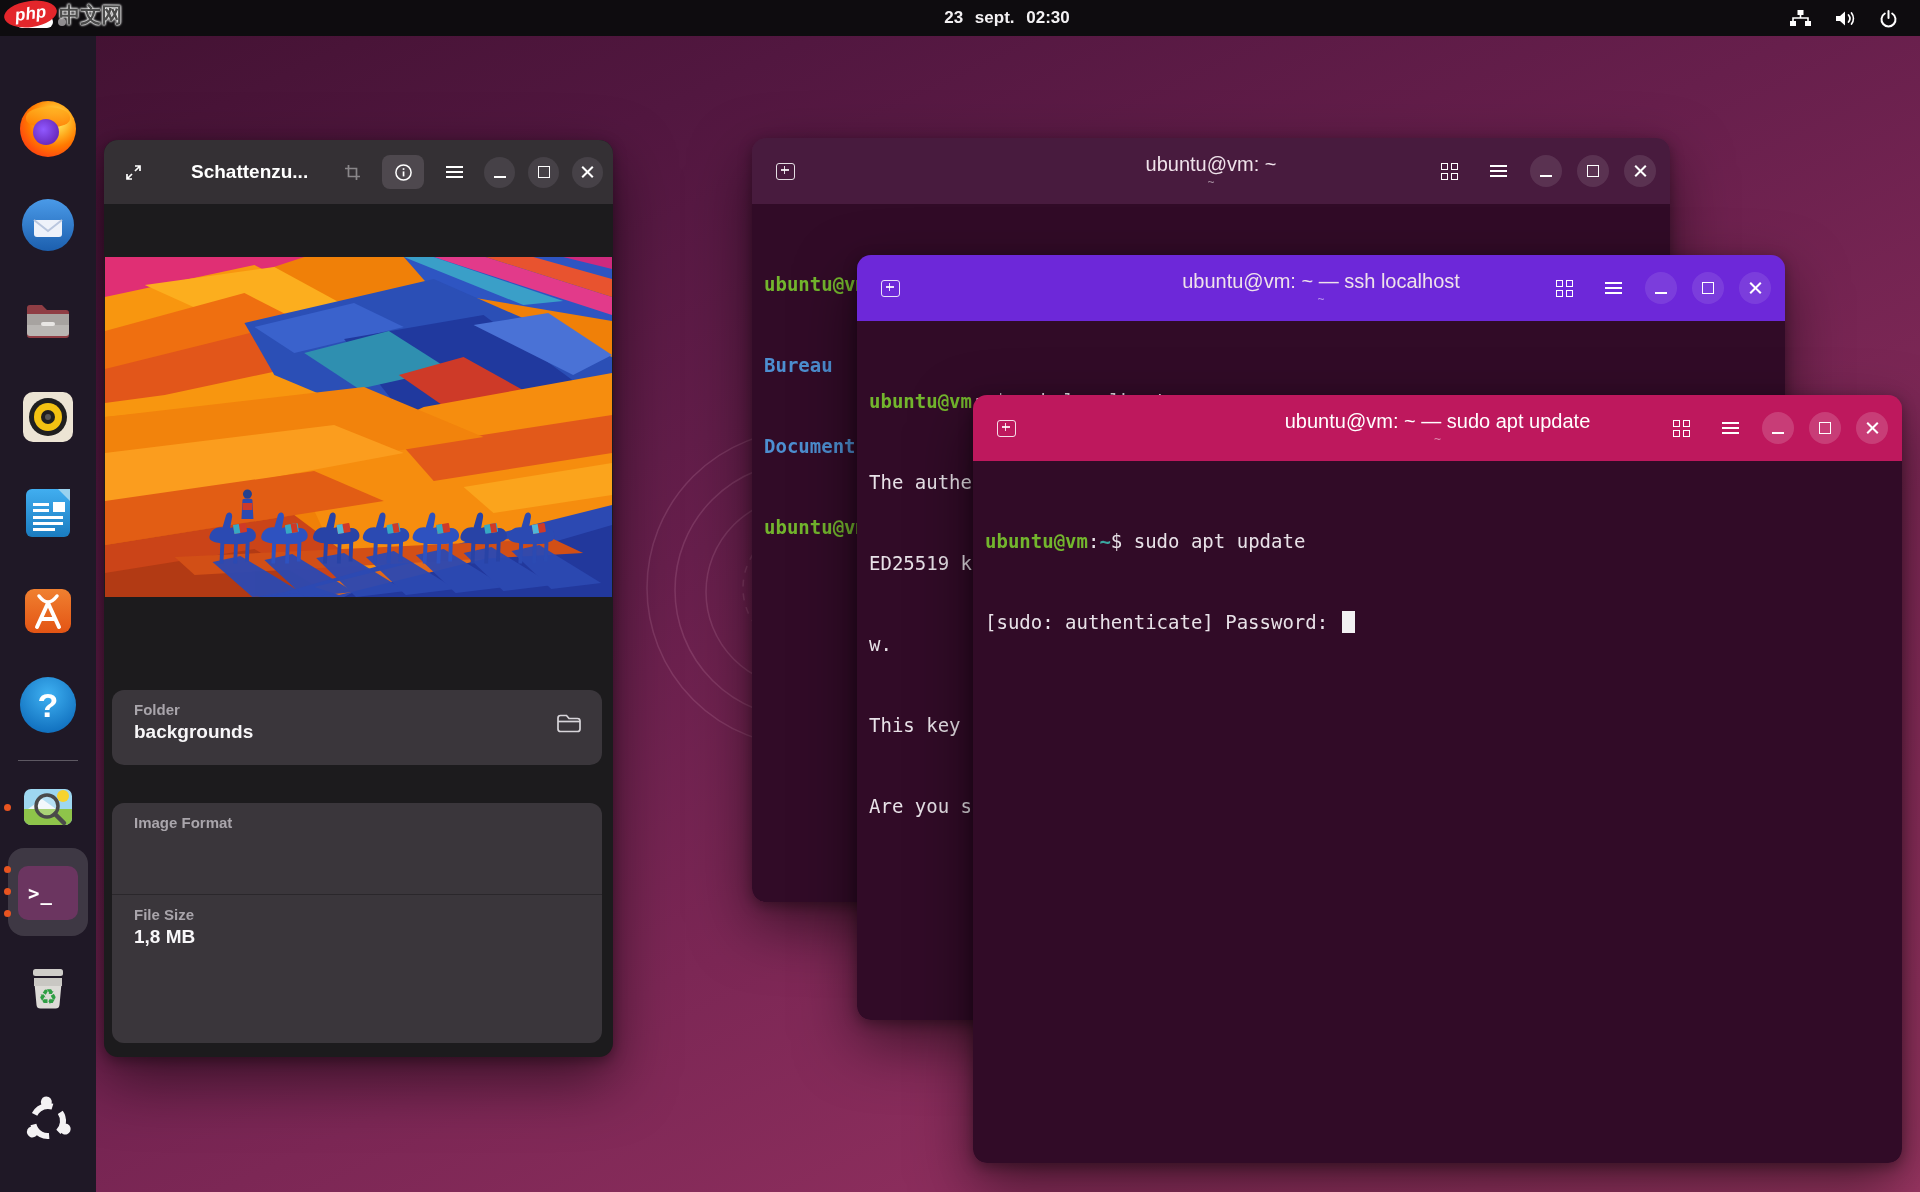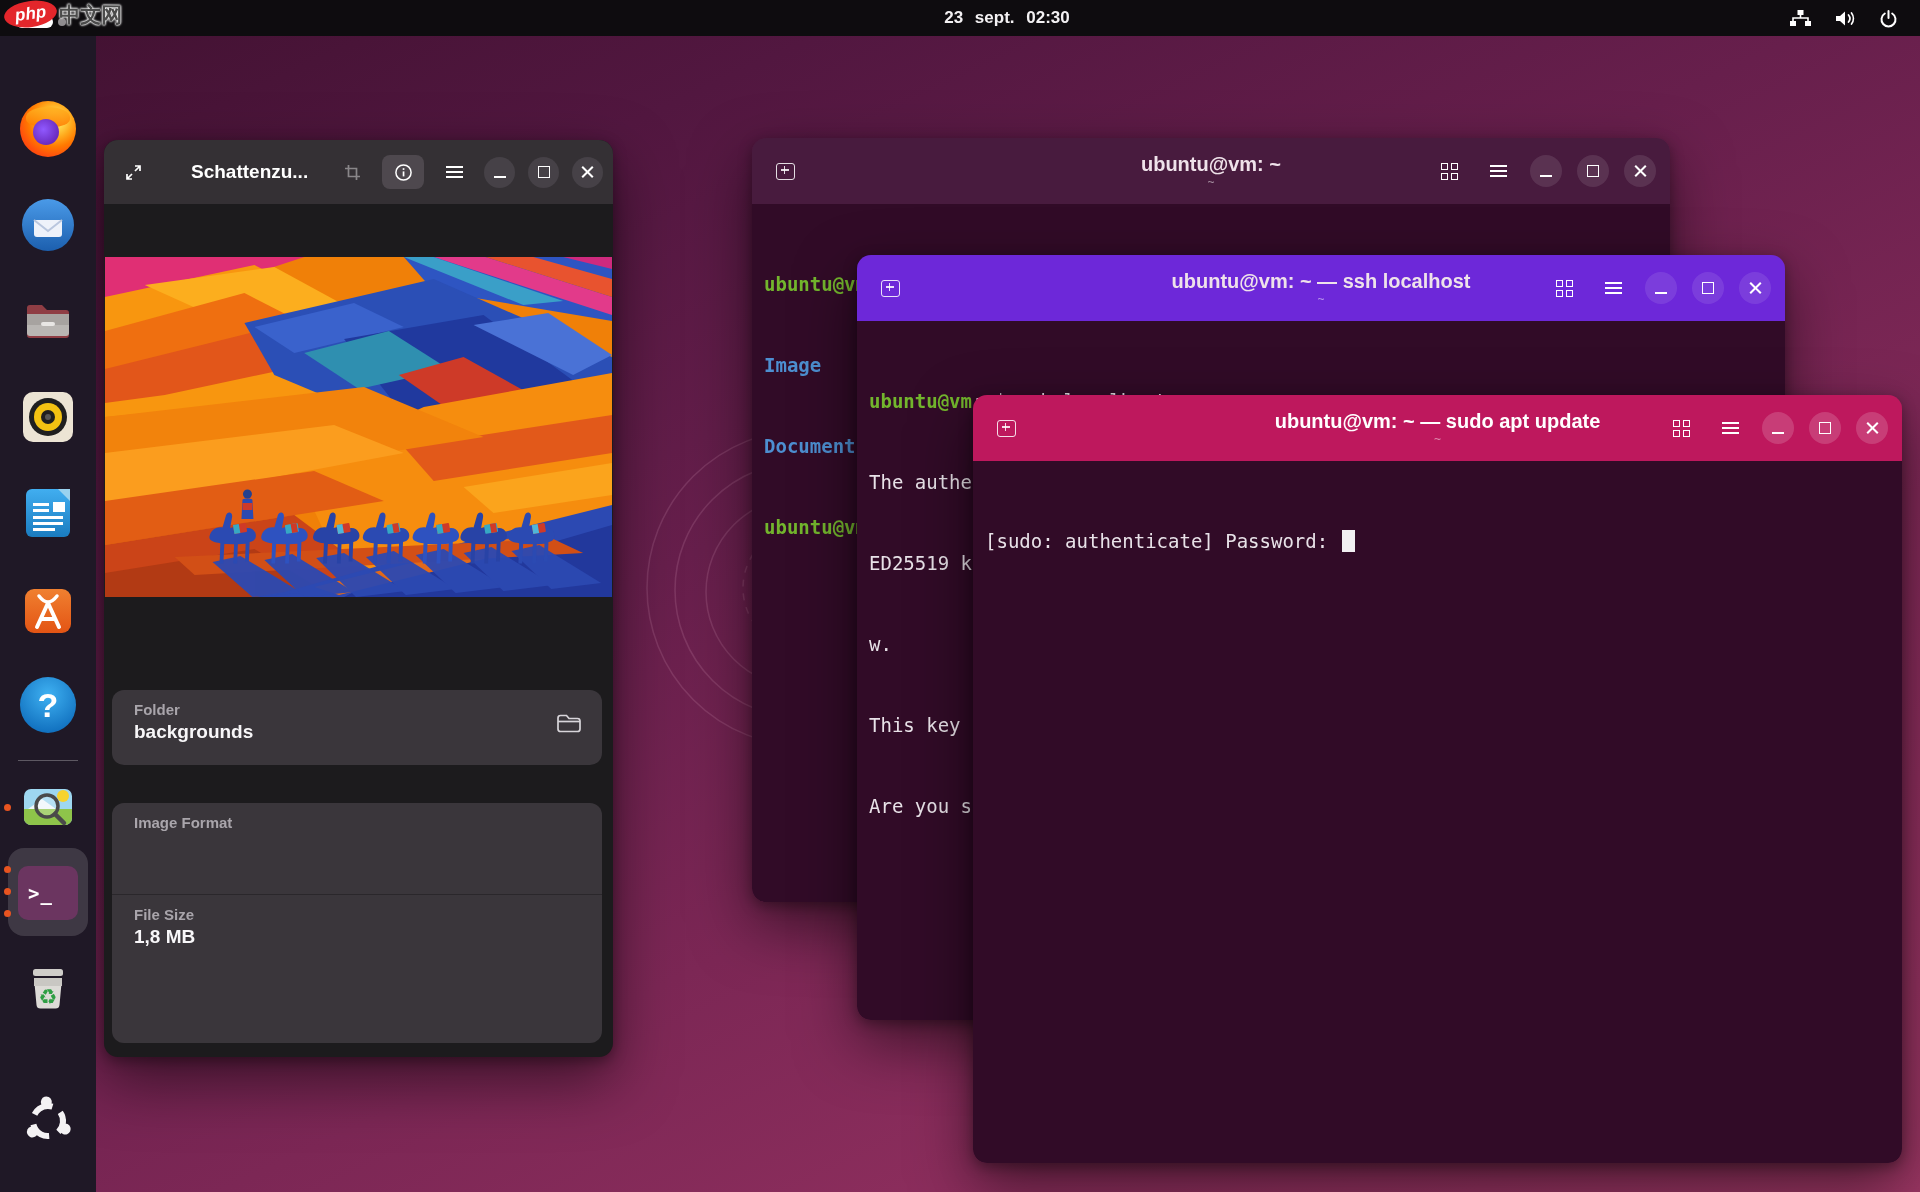--- a/index.html
+++ b/index.html
@@ -35,21 +35,21 @@
      background:linear-gradient(180deg,#ffb321,#ff7a00);opacity:.85;}
   .ic-term{width:60px;height:54px;border-radius:10px;background:#6b3560;display:flex;align-items:center;justify-content:flex-start;
      padding-left:10px;box-sizing:border-box;}
   .ic-term span{color:#fff;font-family:"DejaVu Sans Mono",monospace;font-weight:bold;font-size:19px;letter-spacing:1px;}
   .ic-help{width:56px;height:56px;border-radius:50%;background:radial-gradient(circle at 50% 32%,#3fb1f2,#1272c0 78%);
      display:flex;align-items:center;justify-content:center;color:#fff;font-size:34px;font-weight:bold;}
   
   .win{position:absolute;border-radius:14px;box-shadow:0 24px 60px rgba(0,0,0,.5),0 4px 14px rgba(0,0,0,.35);}
   .thead{position:absolute;left:0;top:0;right:0;height:66px;border-radius:14px 14px 0 0;display:flex;align-items:center;}
   .ttitle{position:absolute;left:50%;top:50%;transform:translate(-50%,-50%);text-align:center;line-height:1.15;white-space:nowrap;}
-  .t-main{font-size:20px;font-weight:bold;color:#efe2ea;}
+  .t-main{font-size:20px;font-weight:normal;color:#efe2ea;}
   .t-sub{font-size:12px;color:rgba(255,255,255,.5);}
   .thr{position:absolute;right:14px;top:0;height:66px;display:flex;align-items:center;gap:15px;}
   .tbtn{width:34px;height:34px;display:flex;align-items:center;justify-content:center;}
   .wbtn{width:32px;height:32px;border-radius:50%;display:flex;align-items:center;justify-content:center;background:rgba(255,255,255,.10);}
   .red .wbtn{background:rgba(255,255,255,.16);}
   .g-min{width:12px;height:2px;background:#fff;transform:translateY(5px);}
   .g-max{width:10px;height:10px;border:1.8px solid #fff;}
   .g-x{position:relative;width:13px;height:13px;}
   .g-x::before,.g-x::after{content:"";position:absolute;left:-1px;top:5.5px;width:15px;height:2px;background:#fff;}
   .g-x::before{transform:rotate(45deg);} .g-x::after{transform:rotate(-45deg);}
@@ -277,21 +277,21 @@
       <div class="wbtn">
           <span class="g-max"></span>
         </div>
       <div class="wbtn">
           <span class="g-x"></span>
         </div>
     </div>
   </div>
   <div class="tbody">
     <div><span class="c-green">ubuntu@vm</span><span class="c-fg">:</span><span class="c-teal">~</span><span class="c-fg">$ ls</span></div>
-    <div><span class="c-blue">Image</span></div>
+    <div><span class="c-blue">Bureau</span></div>
     <div><span class="c-blue">Documents</span></div>
     <div><span class="c-green">ubuntu@vm</span></div>
   </div>
 </div>
 
 <div class="win term2">
   <div class="thead">
     <div class="ntab">
         <span class="nt-ic"></span>
       </div>
@@ -358,20 +358,21 @@
         </div>
       <div class="wbtn">
           <span class="g-max"></span>
         </div>
       <div class="wbtn">
           <span class="g-x"></span>
         </div>
     </div>
   </div>
   <div class="tbody">
+    <div><span class="c-green">ubuntu@vm</span><span class="c-fg">:</span><span class="c-teal">~</span><span class="c-fg">$ sudo apt update</span></div>
     <div><span class="c-fg">[sudo: authenticate] Password: </span><span class="cursor"></span></div>
   </div>
 </div>
 
 <div class="topbar">
   <div class="ws-pill"></div>
   <div class="ws-dot"></div>
   <div class="clock">23 sept. 02:30</div>
   <div class="status">
     <svg width="23" height="19">

